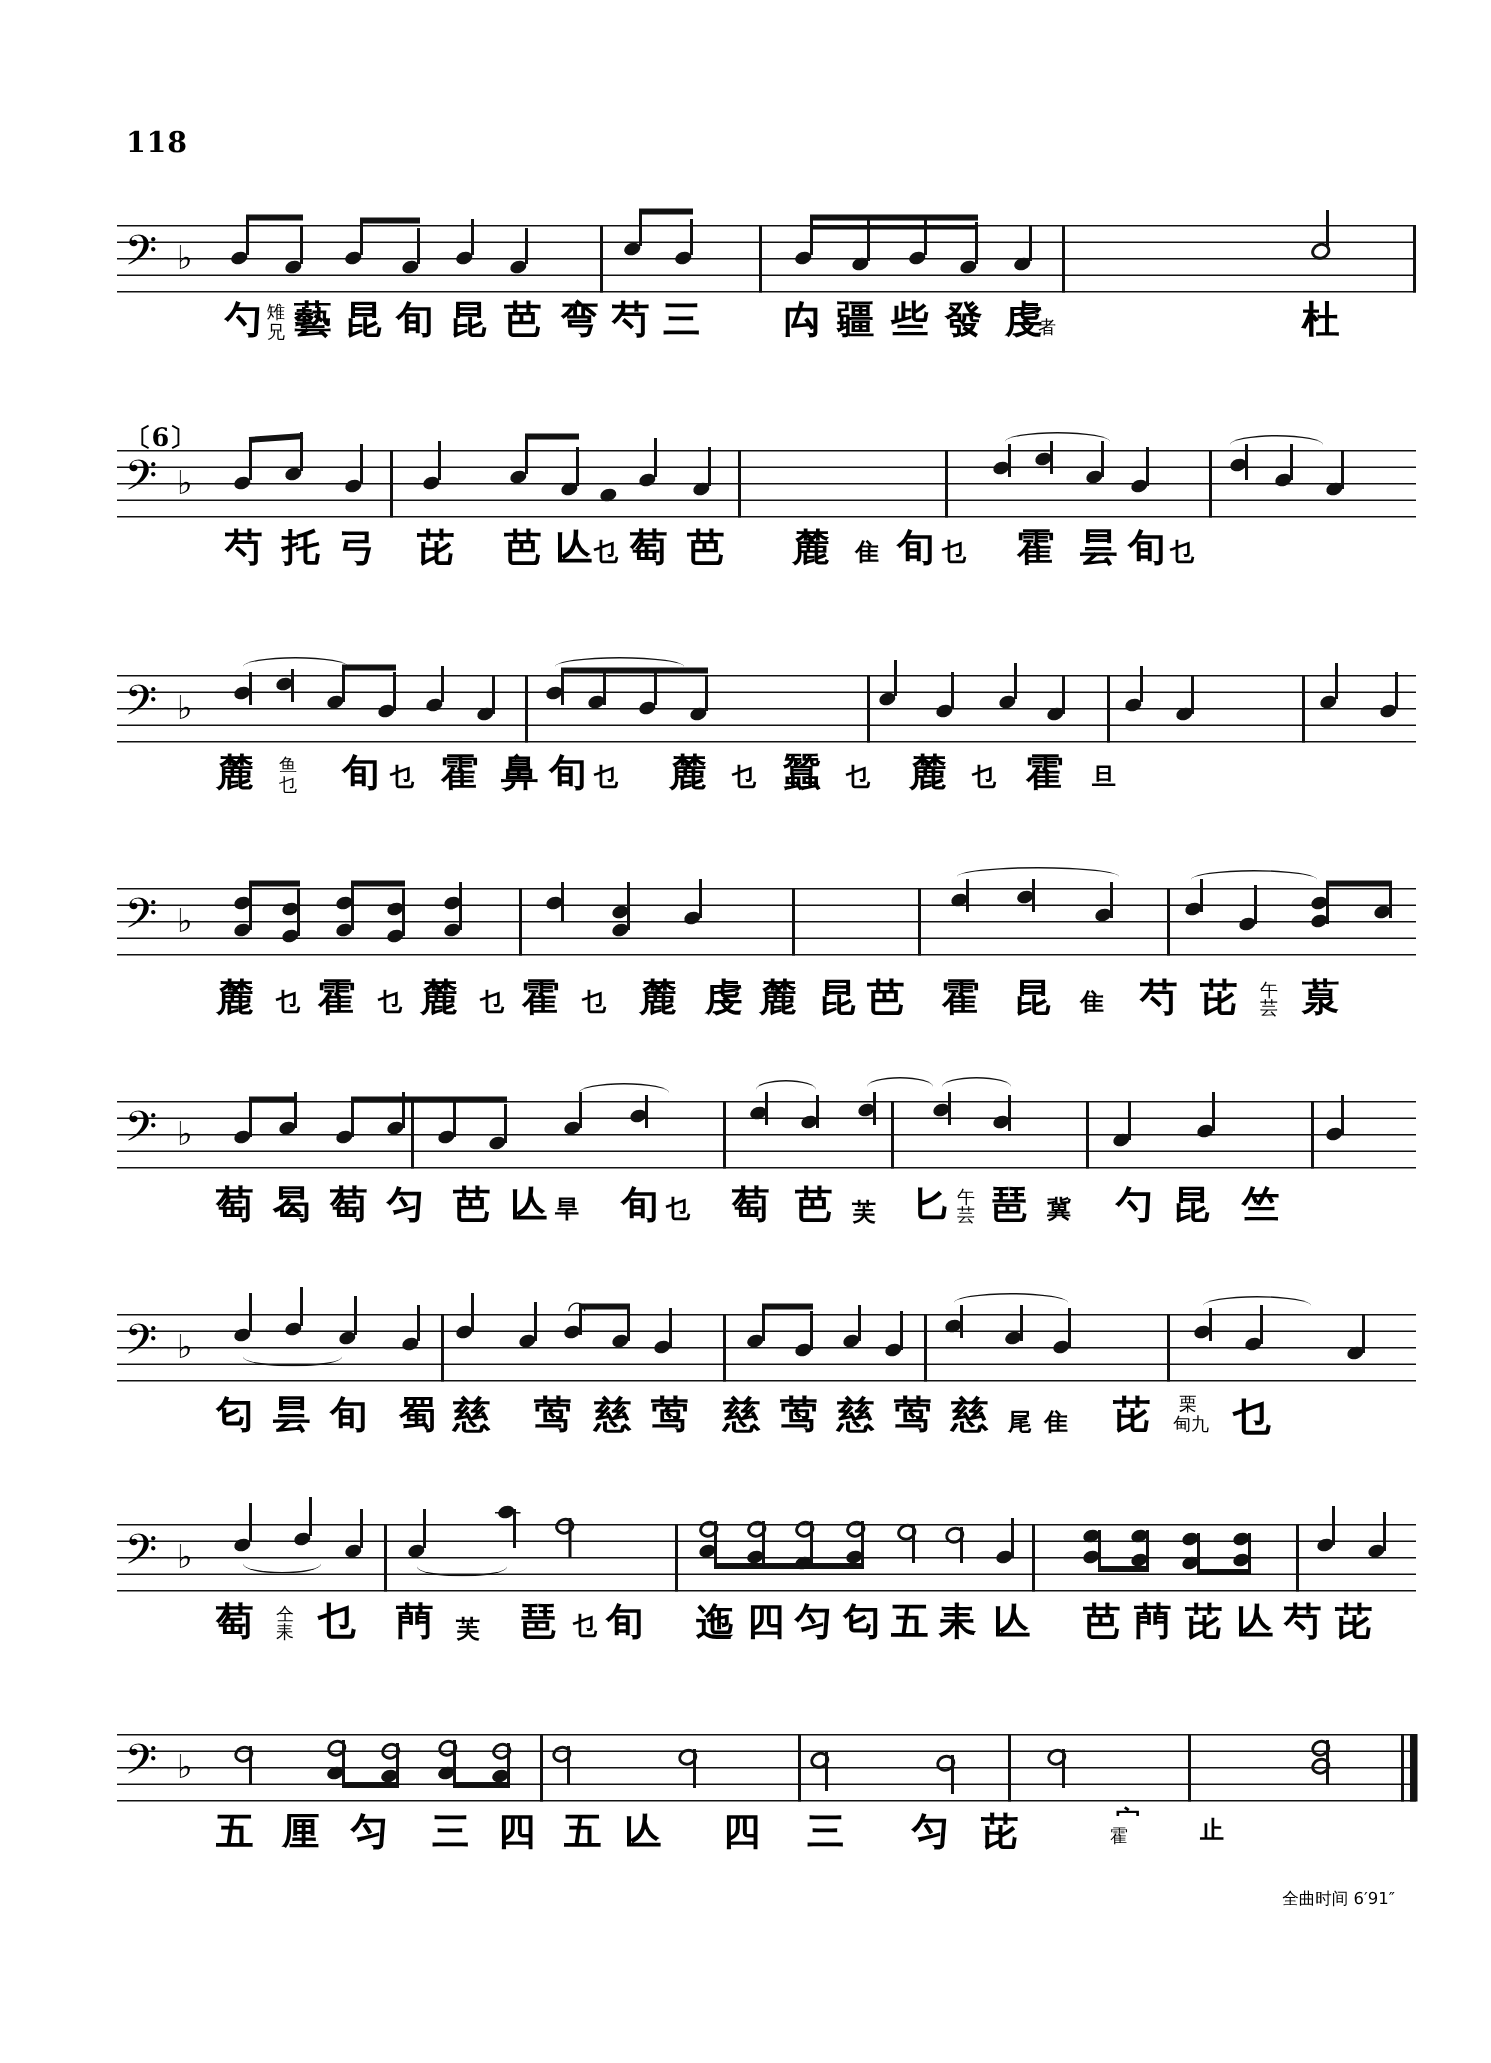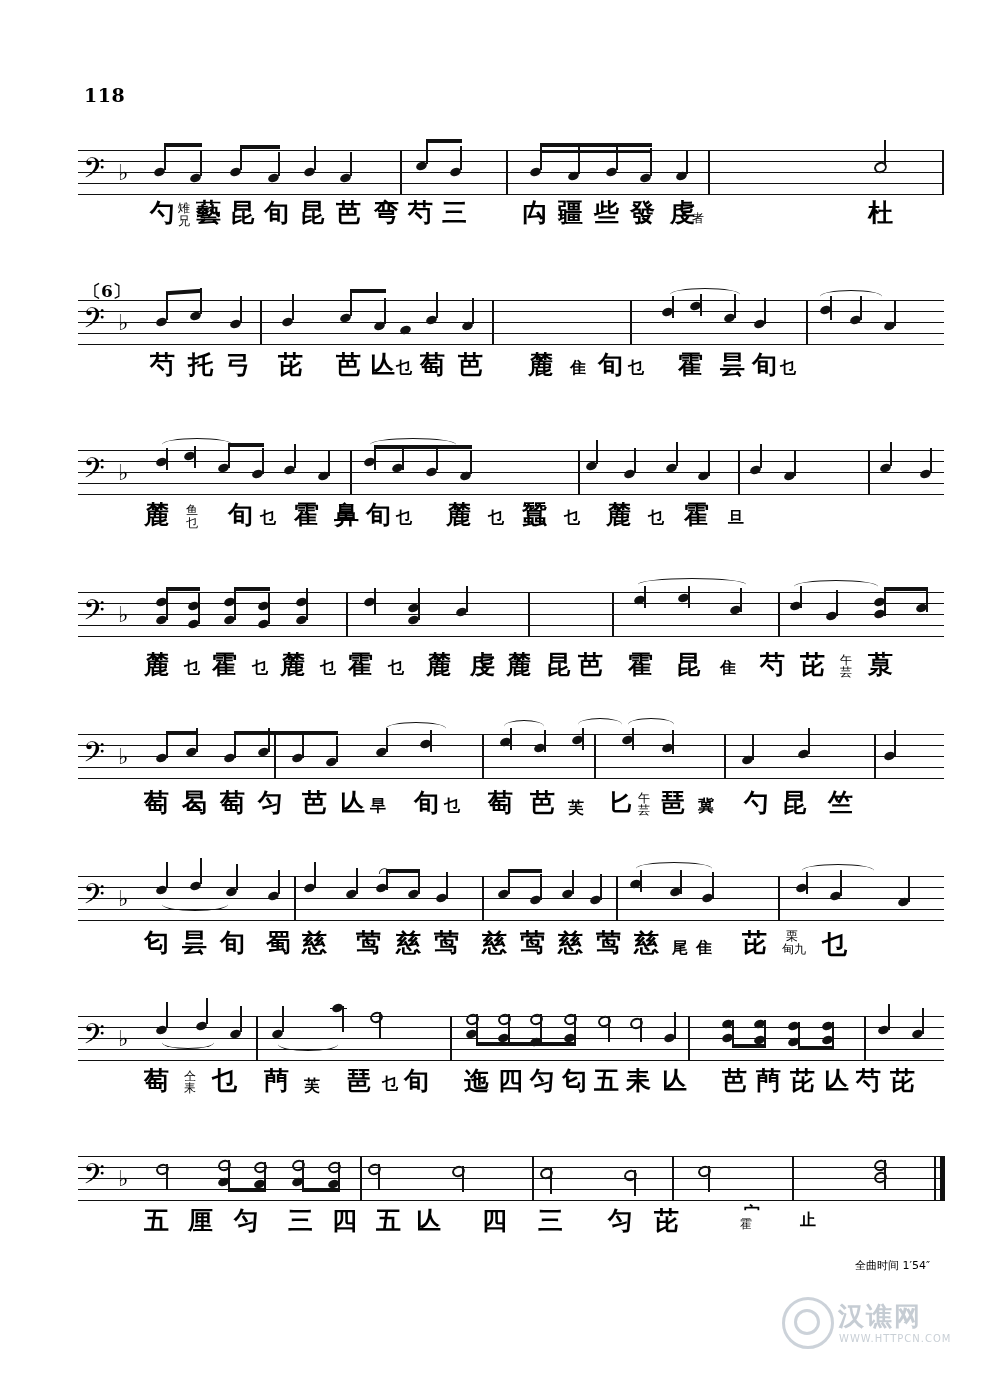--- a/index.html
+++ b/index.html
@@ -823,21 +823,16 @@
     <span class="tabchar" style="left:338px;top:0px;">亾</span>
     <span class="tabchar" style="left:404px;top:0px;">四</span>
     <span class="tabchar" style="left:460px;top:0px;">三</span>
     <span class="tabchar" style="left:530px;top:0px;">匀</span>
     <span class="tabchar" style="left:576px;top:0px;">芘</span>
     <span class="tabchar medium" style="left:666px;top:-4px;">宀</span>
     <span class="tabchar small" style="left:662px;top:10px;">霍</span>
     <span class="tabchar medium" style="left:722px;top:4px;">止</span>
   </div>
 
-  <div class="duration-note" style="top:1258px;">全曲时间 1′54″</div>
-
-  <div class="watermark">
-    <div class="wm-circle"></div>
-    <div class="wm-text">汉谯网</div>
-    <div class="wm-sub">WWW.HTTPCN.COM</div>
-  </div>
+  <div class="duration-note" style="top:1258px;">全曲时间 6′91″</div>
+
 
 </div>
 
 </body></html>

